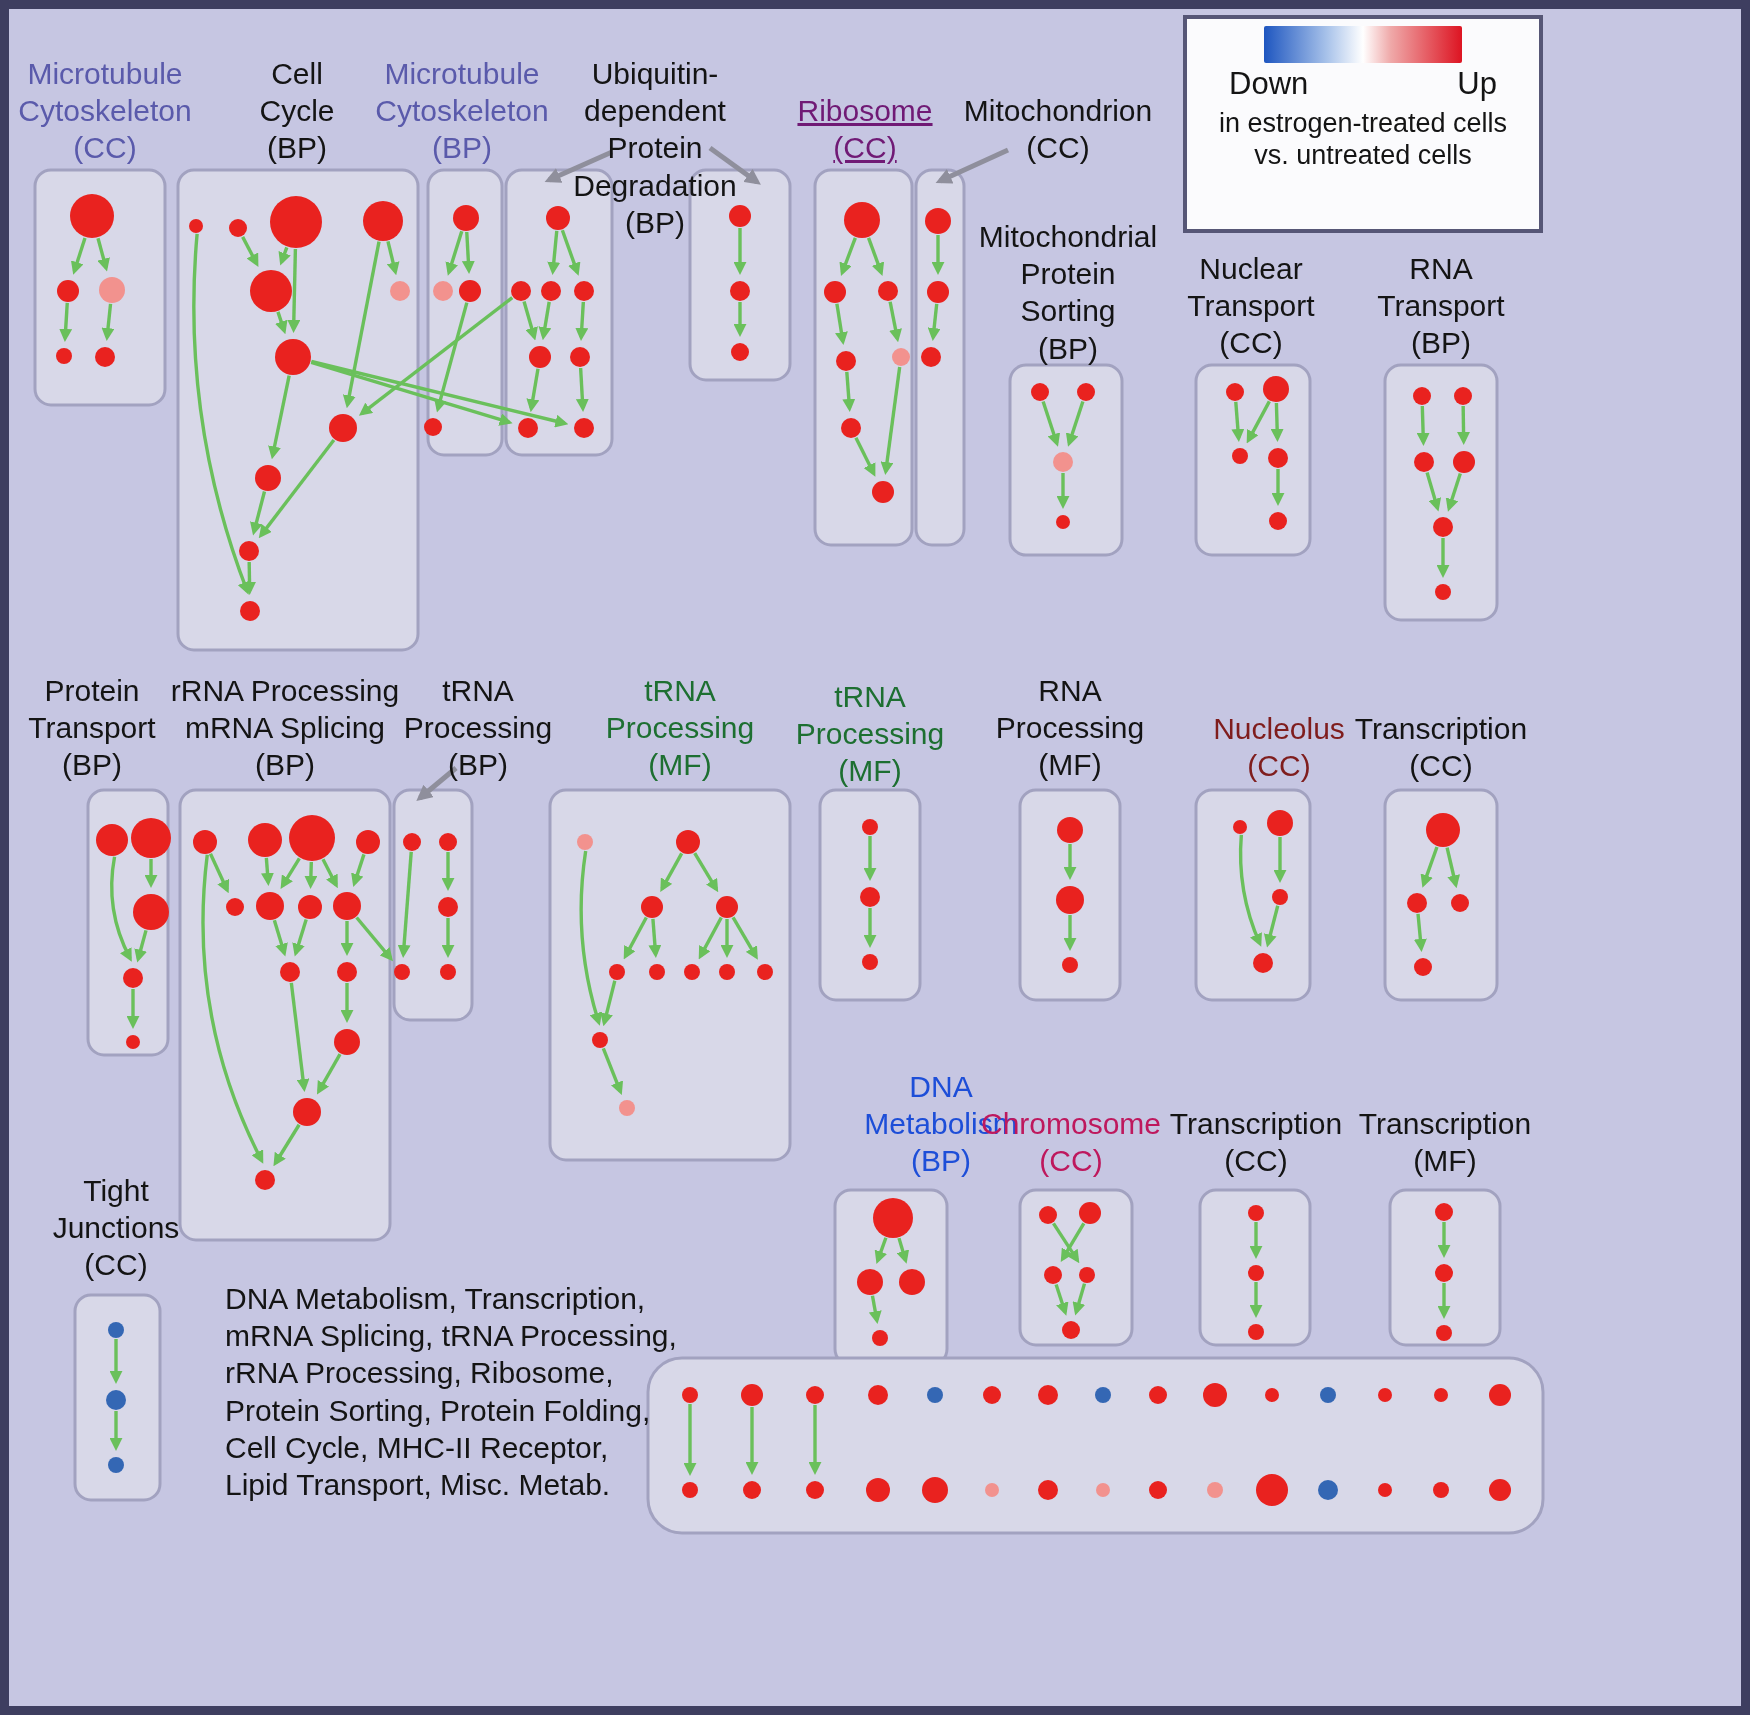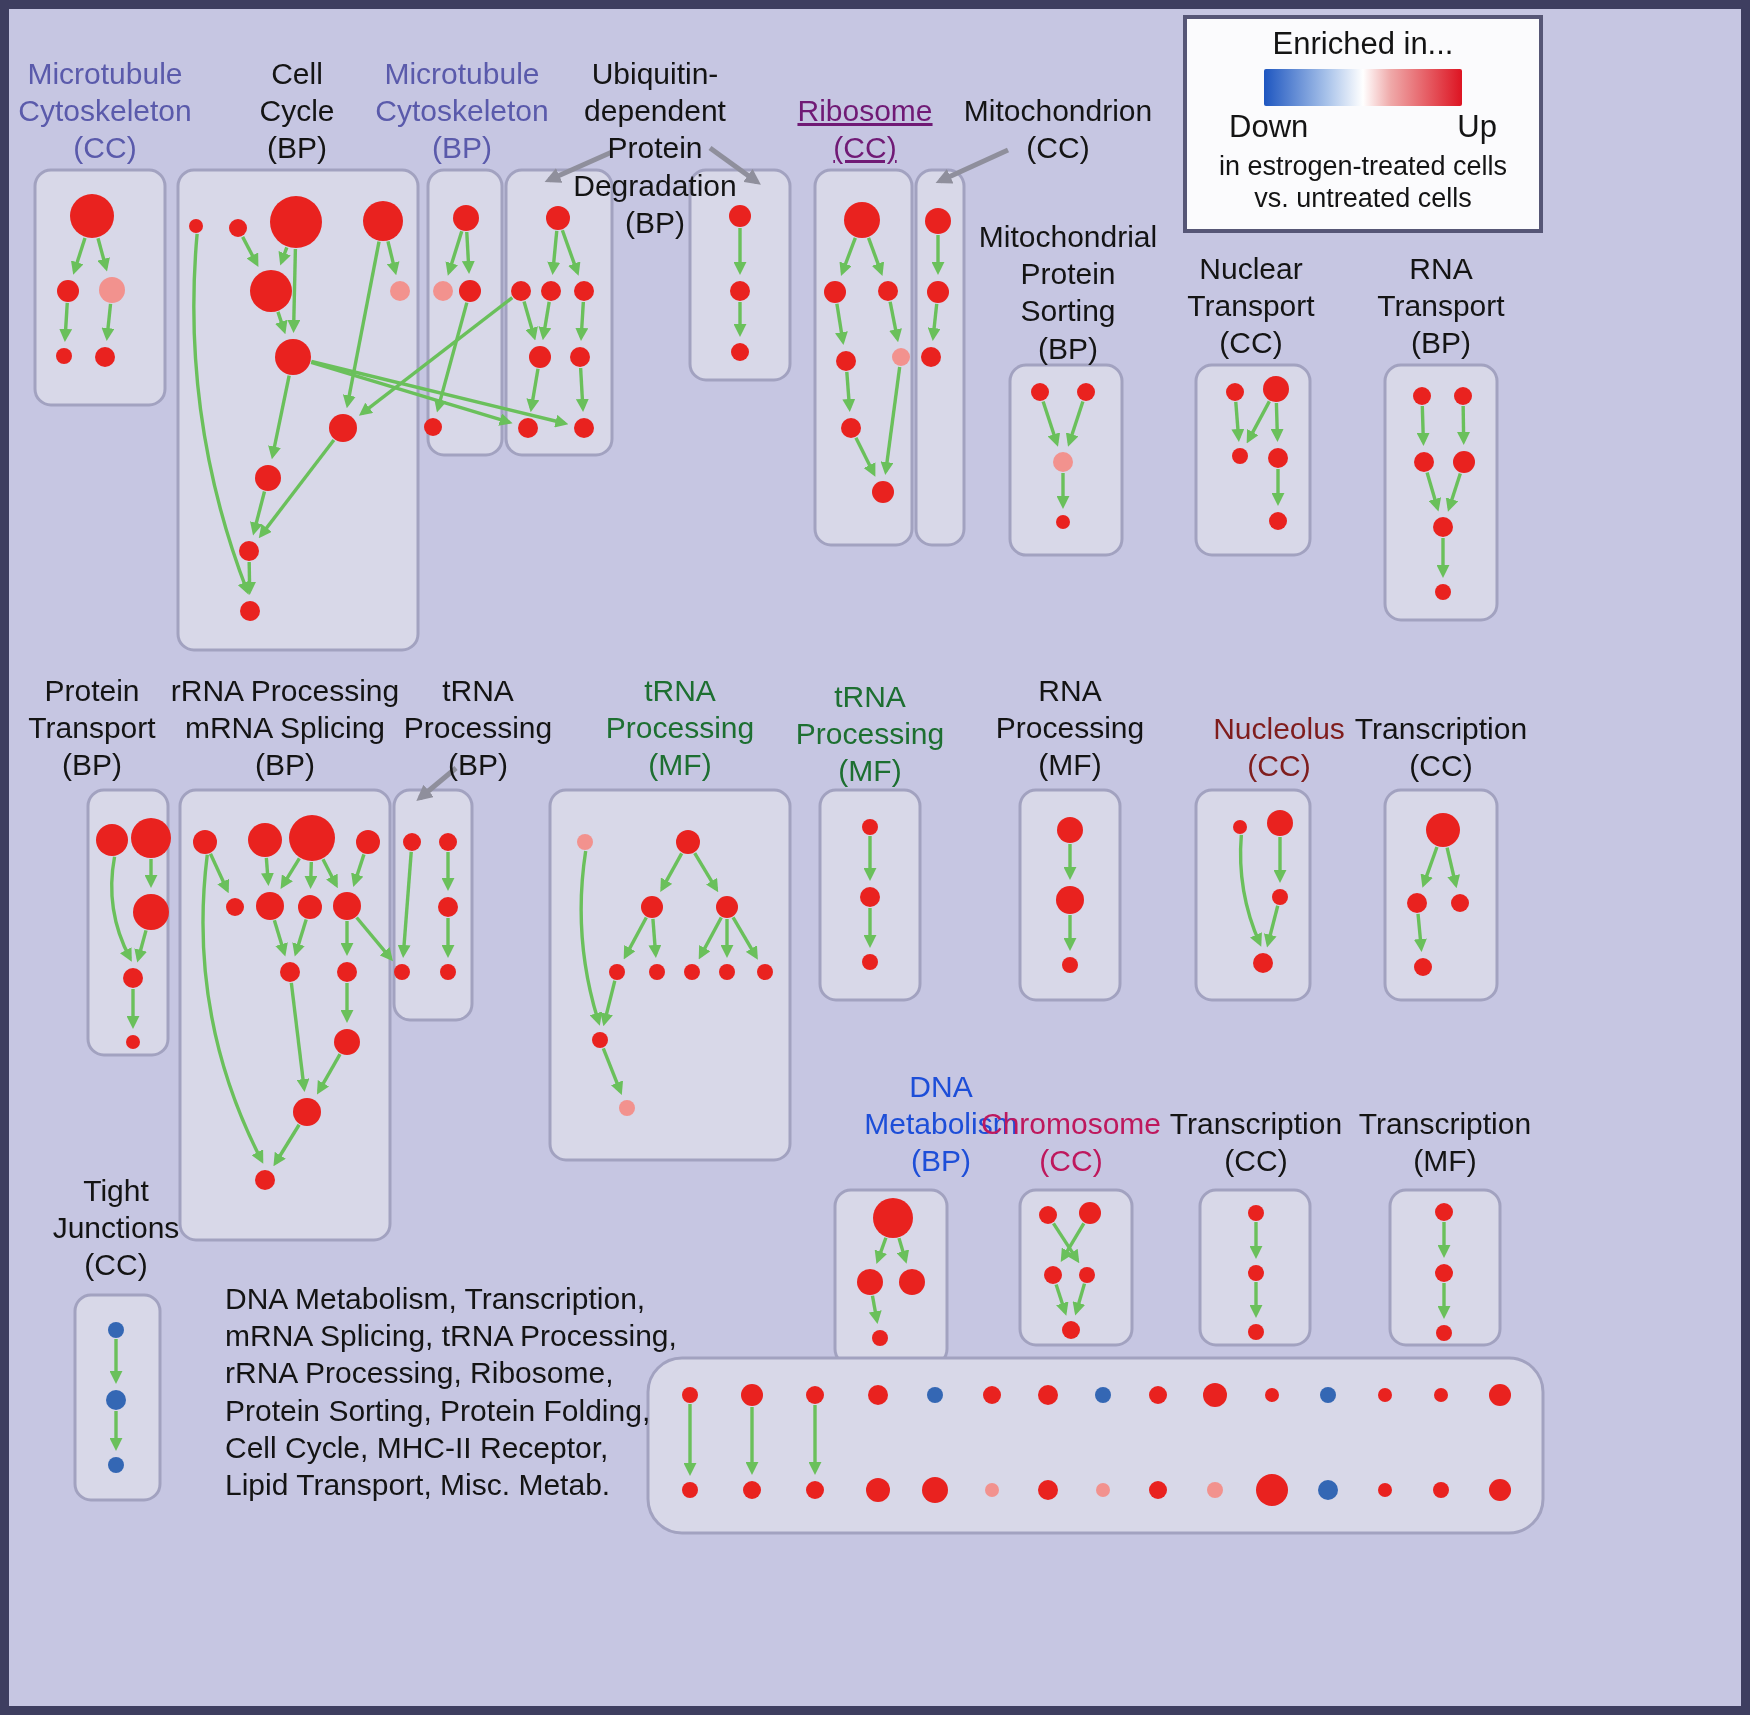--- a/index.html
+++ b/index.html
@@ -407,21 +407,20 @@
 (CC)</div>
       <div class="glabel left" style="left: 225px; top: 1280px; color: rgb(20, 20, 20);">DNA Metabolism, Transcription,
 mRNA Splicing, tRNA Processing,
 rRNA Processing, Ribosome,
 Protein Sorting, Protein Folding,
 Cell Cycle, MHC-II Receptor,
 Lipid Transport, Misc. Metab.</div>
     </div>
 
   <div class="legend">
-    <div class="legend-title">Enriched in...</div>
     <div class="legend-bar" id="legendBar" style="background: linear-gradient(to right, rgb(30, 86, 192) 0%, rgb(169, 195, 234) 32%, rgb(255, 255, 255) 50%, rgb(239, 169, 169) 64%, rgb(221, 20, 34) 100%);"></div>
     <div class="legend-row">
       <span>Down</span>
       <span>Up</span>
     </div>
     <div class="legend-sub first">in estrogen-treated cells</div>
     <div class="legend-sub">vs. untreated cells</div>
   </div>
 
 </div>

